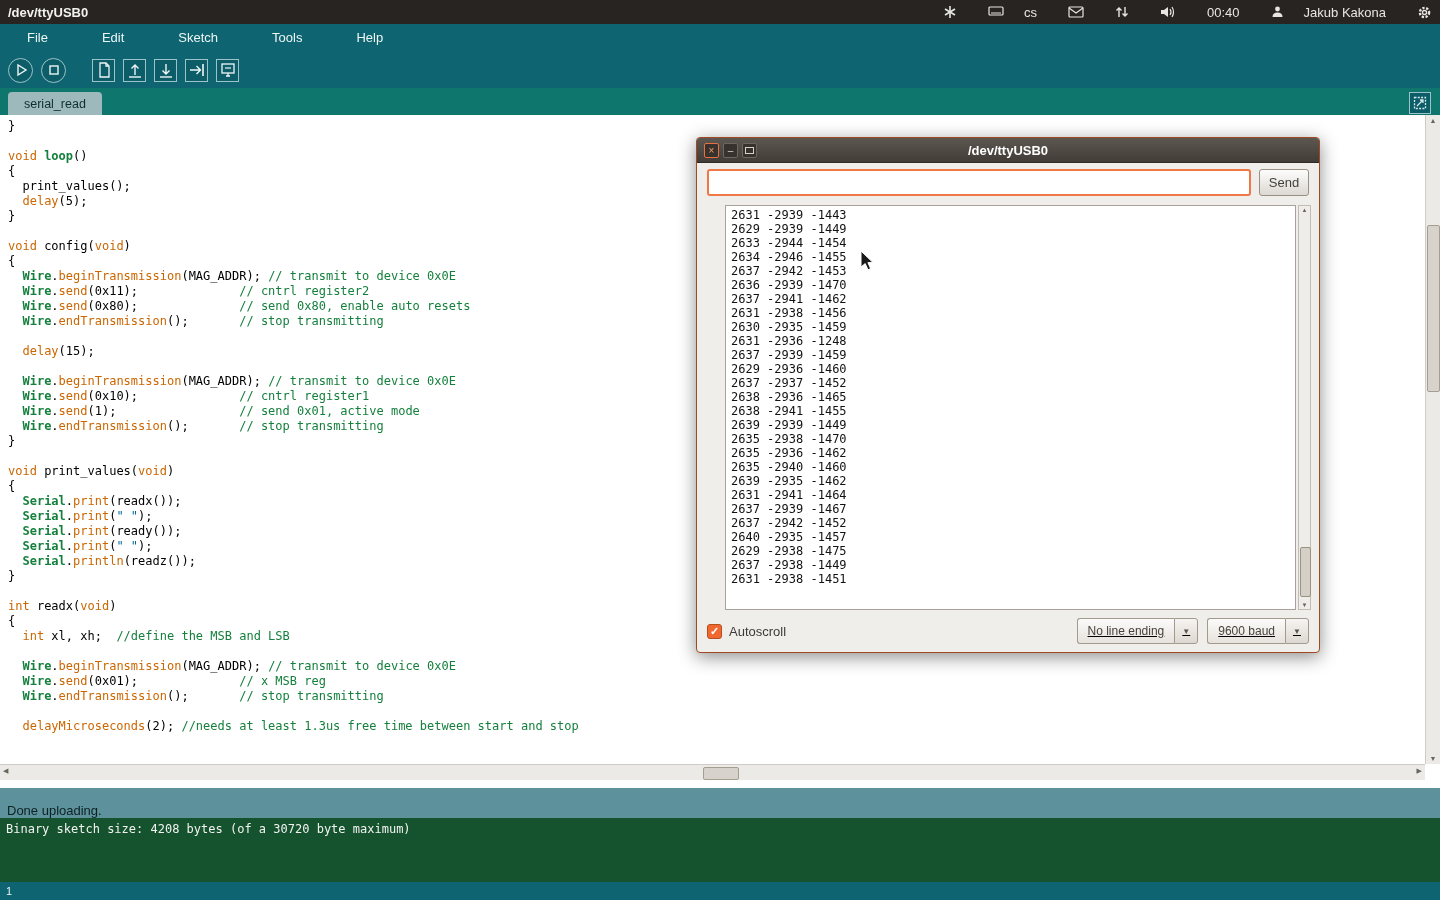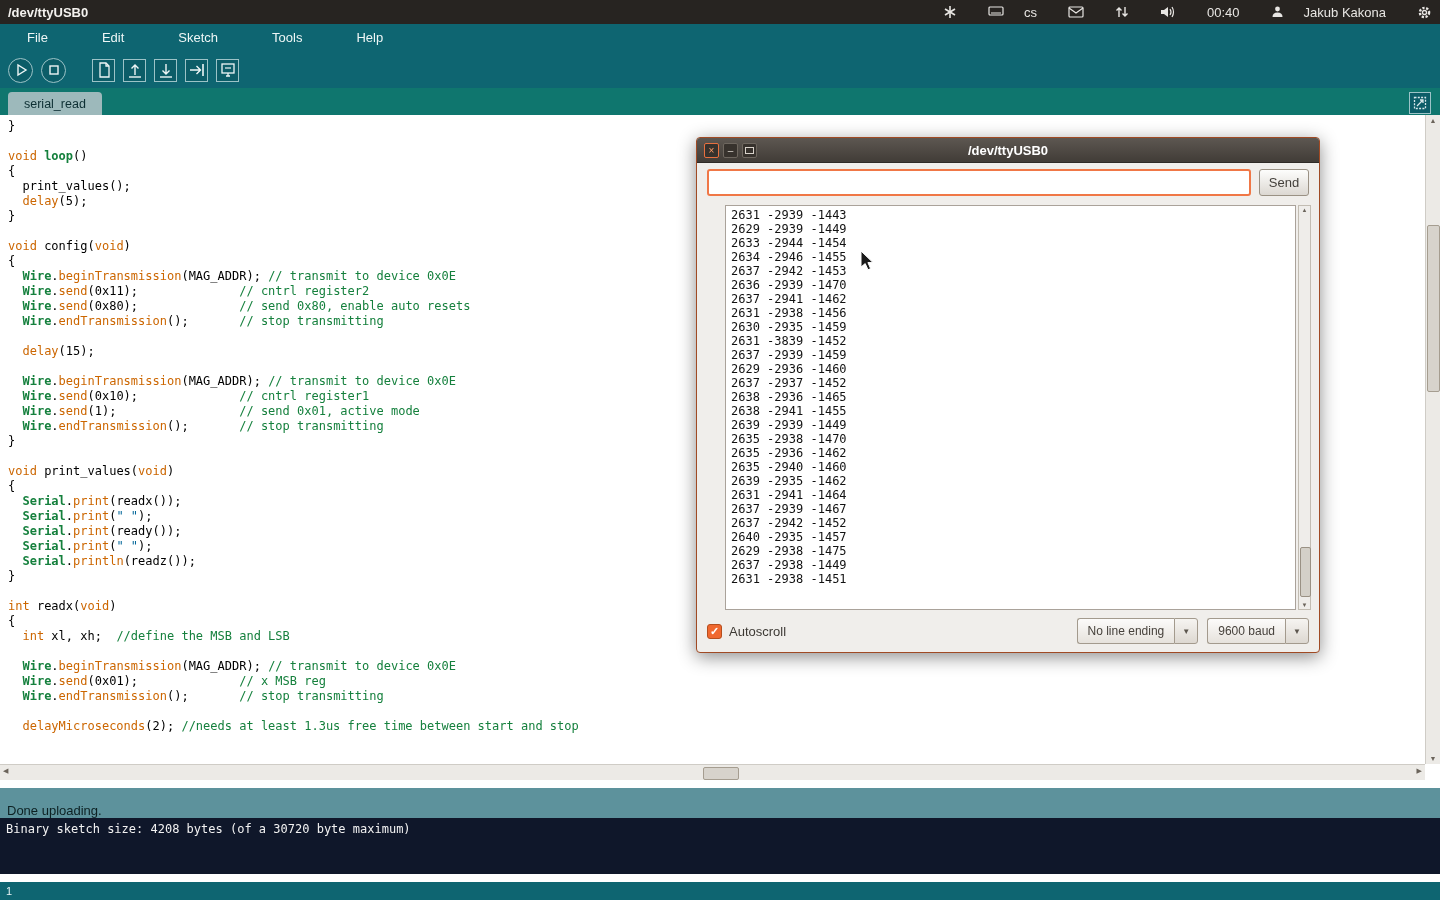--- a/index.html
+++ b/index.html
@@ -52,21 +52,21 @@
   .hscroll{position:absolute;top:764px;left:0;width:1425px;height:16px;background:#eceae6;
            border-top:1px solid #cfccc6;box-sizing:border-box;z-index:2;}
   .hscroll .arrow{position:absolute;top:2px;font-size:7px;color:#6b645b;}
   .hscroll .left{left:3px;} .hscroll .right{right:3px;}
   .hthumb{position:absolute;left:703px;top:2px;width:34px;height:11px;background:#d7d3cc;
           border:1px solid #a59d90;border-radius:2px;}
 
   
   .status-bar{position:absolute;top:788px;left:0;width:1440px;height:30px;background:#5d929c;
               color:#0d2123;font-size:13px;display:flex;align-items:flex-end;padding-left:7px;box-sizing:border-box;}
-  .console{position:absolute;top:818px;left:0;width:1440px;height:56px;background:#0f172a;
+  .console{position:absolute;top:818px;left:0;width:1440px;height:64px;background:#14532d;
            color:#f2f2f2;font-family:"DejaVu Sans Mono",monospace;font-size:12px;
            padding:4px 6px;box-sizing:border-box;}
   .footer{position:absolute;top:882px;left:0;width:1440px;height:18px;background:#0e6571;
           color:#e8f4f5;font-size:11px;display:flex;align-items:center;padding-left:6px;box-sizing:border-box;}
 
   
   .serial-window{position:absolute;left:696px;top:137px;width:622px;height:514px;background:#f0eeeb;
                  border:1px solid #a04a24;border-radius:4px;box-shadow:0 4px 18px rgba(0,0,0,.45);z-index:10;}
   .sm-titlebar{position:relative;height:24px;background:linear-gradient(#5d5751,#413c37);
                border-radius:3px 3px 0 0;display:flex;align-items:center;border-bottom:1px solid #2e2a26;}
@@ -91,21 +91,21 @@
   .sm-scroll .arrow{position:absolute;left:0;width:11px;text-align:center;font-size:6px;color:#6b645b;}
   .sm-scroll .up{top:1px;} .sm-scroll .down{bottom:1px;}
   .sm-thumb{position:absolute;left:1px;width:9px;bottom:12px;height:48px;background:#d4d0c8;
             border:1px solid #9a9184;border-radius:2px;}
   .sm-bottom{position:absolute;left:10px;right:10px;bottom:8px;height:26px;display:flex;
              justify-content:space-between;align-items:center;}
   .sm-autoscroll{display:flex;gap:7px;align-items:center;font-size:13px;color:#3d3934;}
   .cb{width:15px;height:15px;background:#f0682f;border:1px solid #b54e1e;border-radius:3px;
       color:#fff;font-size:11px;line-height:13px;text-align:center;font-weight:bold;box-sizing:border-box;}
   .sm-dropdowns{display:flex;gap:9px;}
-  .dd{display:flex;height:26px;box-sizing:border-box;}
+  .dd{display:flex;height:26px;box-sizing:border-box;text-decoration:underline;}
   .dd-label{background:linear-gradient(#fcfbfa,#e6e2dc);border:1px solid #a39a8d;border-right:0;
             border-radius:3px 0 0 3px;font-size:12px;color:#47423c;padding:0 10px;display:flex;align-items:center;}
   .dd-arrow{width:22px;background:linear-gradient(#f6f4f1,#ddd8d1);border:1px solid #a39a8d;
             border-radius:0 3px 3px 0;display:flex;align-items:center;justify-content:center;
             font-size:8px;color:#5c564e;}
 
   .mouse-cursor{position:absolute;left:860px;top:250px;z-index:50;pointer-events:none;}
 </style>
 </head>
 <body>
@@ -314,21 +314,21 @@
     <div class="sm-output" id="serial-output">
         <div class="serial-line">2631 -2939 -1443</div>
         <div class="serial-line">2629 -2939 -1449</div>
         <div class="serial-line">2633 -2944 -1454</div>
         <div class="serial-line">2634 -2946 -1455</div>
         <div class="serial-line">2637 -2942 -1453</div>
         <div class="serial-line">2636 -2939 -1470</div>
         <div class="serial-line">2637 -2941 -1462</div>
         <div class="serial-line">2631 -2938 -1456</div>
         <div class="serial-line">2630 -2935 -1459</div>
-        <div class="serial-line">2631 -3839 -1452</div>
+        <div class="serial-line">2631 -2936 -1248</div>
         <div class="serial-line">2637 -2939 -1459</div>
         <div class="serial-line">2629 -2936 -1460</div>
         <div class="serial-line">2637 -2937 -1452</div>
         <div class="serial-line">2638 -2936 -1465</div>
         <div class="serial-line">2638 -2941 -1455</div>
         <div class="serial-line">2639 -2939 -1449</div>
         <div class="serial-line">2635 -2938 -1470</div>
         <div class="serial-line">2635 -2936 -1462</div>
         <div class="serial-line">2635 -2940 -1460</div>
         <div class="serial-line">2639 -2935 -1462</div>

